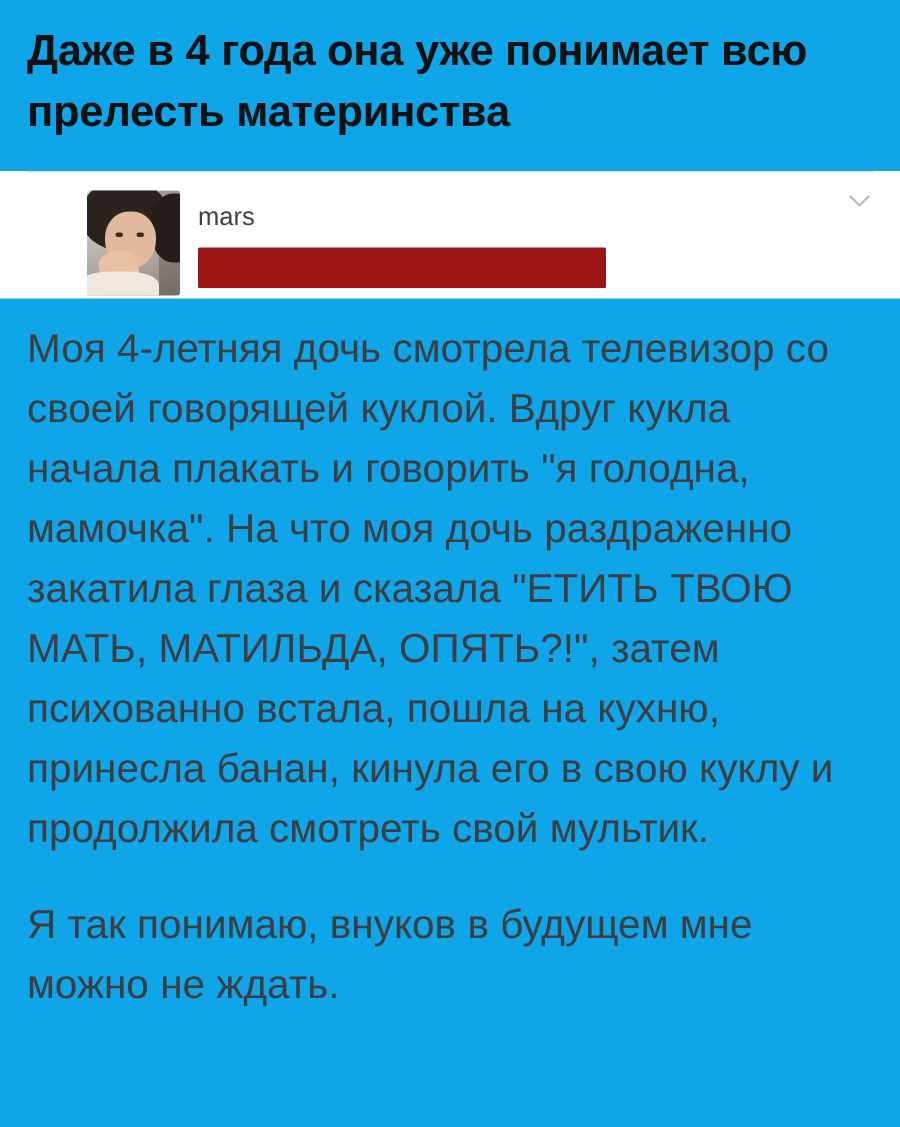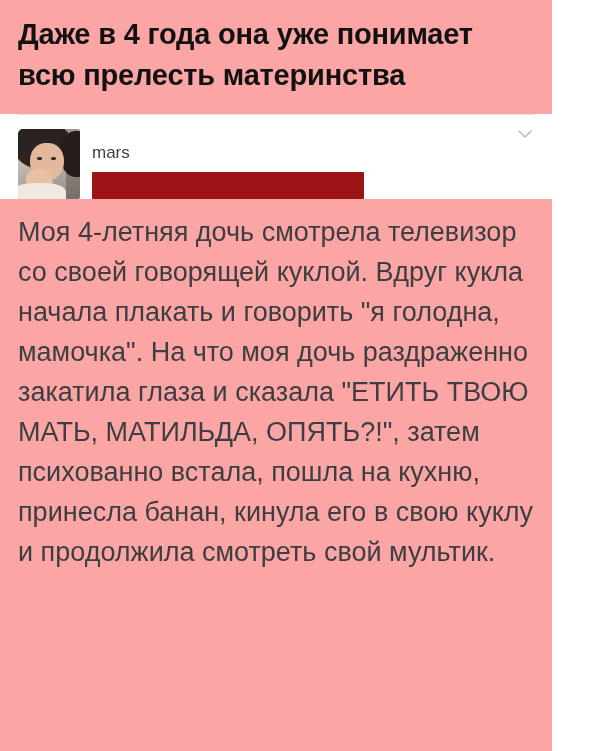--- a/index.html
+++ b/index.html
@@ -8,23 +8,23 @@
   }
   body {
     width: 600px;
     height: 751px;
     background: #ffffff;
     font-family: "Liberation Sans", sans-serif;
     overflow: hidden;
   }
   .page {
     position: relative;
-    width: 552px;
+    width: 600px;
     height: 751px;
-    background: #fca5a5;
+    background: #0ea5e9;
     box-sizing: border-box;
   }
 
   
   .headline {
     padding: 14px 18px 0 18px;
     font-family: "Liberation Sans", sans-serif;
     font-weight: bold;
     font-size: 29px;
     line-height: 1.42;
@@ -41,23 +41,24 @@
   }
   .post-divider-top {
     height: 1px;
     background: #e4e4e4;
     margin: 0 0 0 0;
   }
 
   .post-header {
     position: relative;
     display: flex;
-    align-items: flex-end;
+    align-items: center;
     padding-top: 10px;
     min-height: 74px;
+    margin-left: 40px;
   }
 
   
   .avatar {
     position: relative;
     flex: 0 0 auto;
     width: 62px;
     height: 70px;
     margin-right: 12px;
     border-radius: 2px;
@@ -204,15 +205,16 @@
       <div class="chevron">
         <svg viewBox="0 0 18 18" width="18" height="18" aria-hidden="true">
           <path d="M3 6 L9 12 L15 6" fill="none" stroke="currentColor" stroke-width="1.6" stroke-linecap="round" stroke-linejoin="round"></path>
         </svg>
       </div>
     </div>
   </div>
 
   <div class="post-body">
     <p>Моя 4-летняя дочь смотрела телевизор со своей говорящей куклой. Вдруг кукла начала плакать и говорить "я голодна, мамочка". На что моя дочь раздраженно закатила глаза и сказала "ЕТИТЬ ТВОЮ МАТЬ, МАТИЛЬДА, ОПЯТЬ?!", затем психованно встала, пошла на кухню, принесла банан, кинула его в свою куклу и продолжила смотреть свой мультик.</p>
+    <p>Я так понимаю, внуков в будущем мне можно не ждать.</p>
   </div>
 
 </div>
 
 </body></html>

